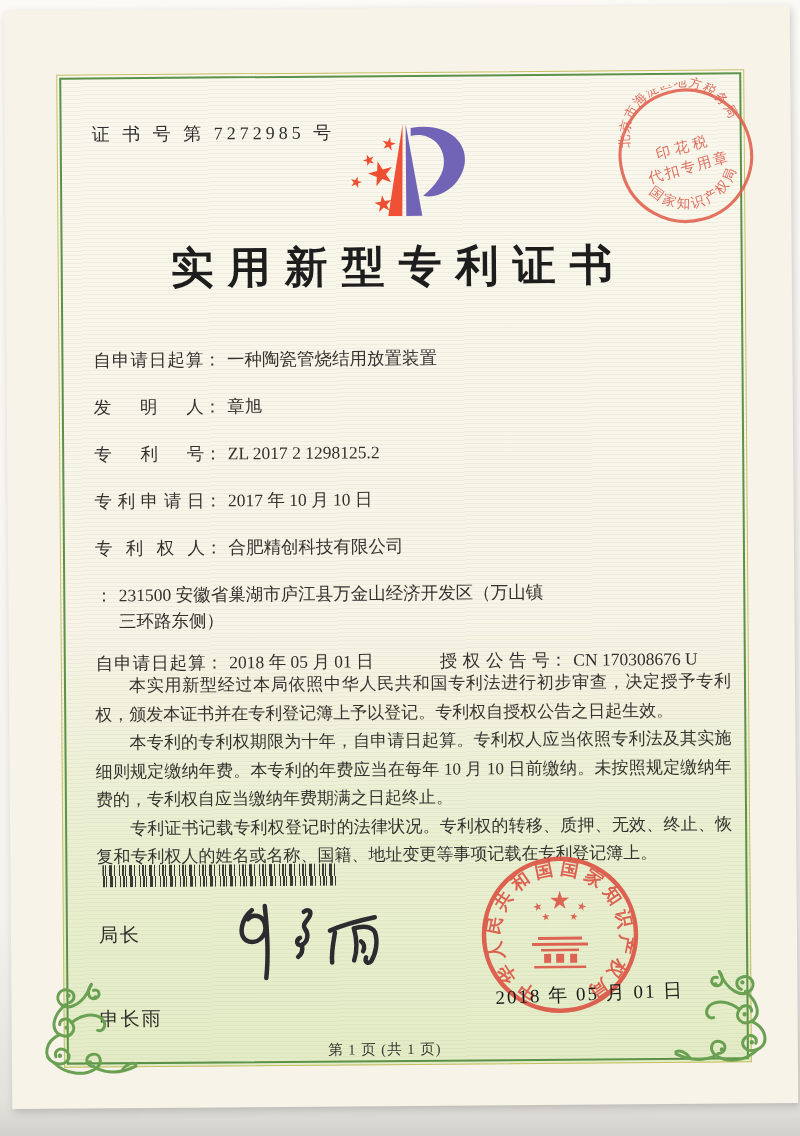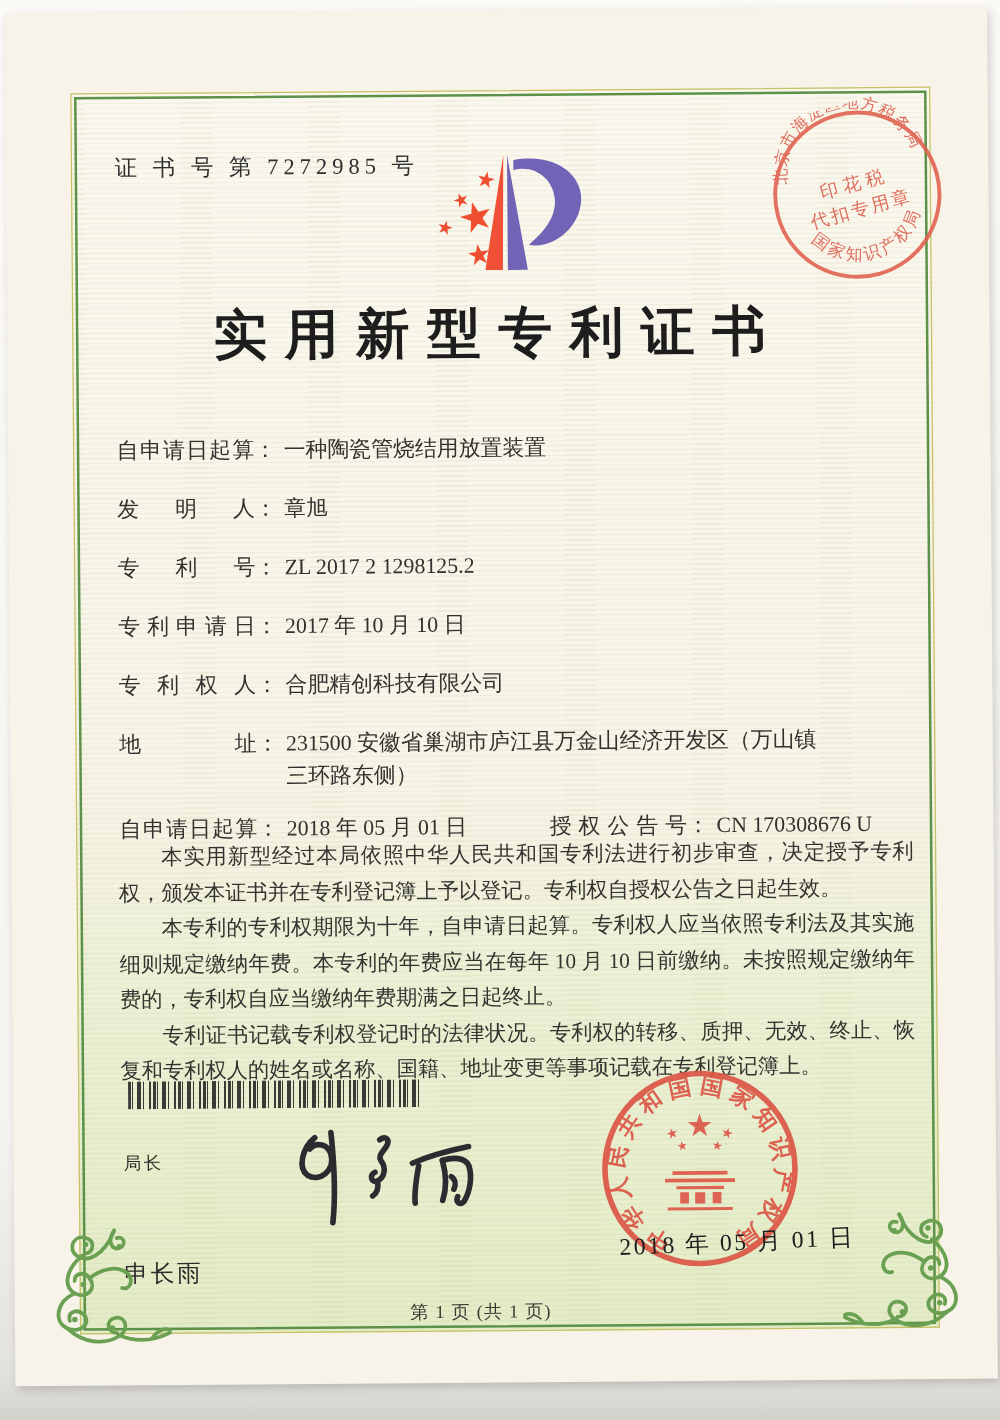--- a/index.html
+++ b/index.html
@@ -55,21 +55,21 @@
   .paras p { text-indent:2em; }
 
   .barcode { position:absolute; left:92px; top:855px; width:234px; height:22px; opacity:.85;
     background:repeating-linear-gradient(90deg,
       #1b1b1b 0 2px, transparent 2px 3px,
       #1b1b1b 3px 4px, transparent 4px 7px,
       #1b1b1b 7px 10px, transparent 10px 12px,
       #1b1b1b 12px 13px, transparent 13px 17px,
       #1b1b1b 17px 18px, transparent 18px 20px); }
 
-  .signer-title { position:absolute; left:88px; top:912px; font-size:14px; letter-spacing:2px; color:#2e2c29; }
+  .signer-title { position:absolute; left:88px; top:912px; font-size:19px; letter-spacing:2px; color:#2e2c29; }
   .signer-name  { position:absolute; left:88px; top:948px; font-size:19px; letter-spacing:2px; color:#2e2c29;margin-top:48px; }
   .signature { position:absolute; left:207px; top:875px; width:205px; height:112px; }
 
   .seal { position:absolute; left:463px; top:842px; width:172px; height:172px; opacity:0.93; }
   .seal-date { position:absolute; left:484px; top:975px; width:160px; font-size:19px;
                letter-spacing:2px; color:#1c1c1c; transform:rotate(-2deg); white-space:nowrap; }
 
   .footer { position:absolute; left:0; right:40px; top:1032px; text-align:center;
             font-size:14.5px; color:#3a3833; letter-spacing:1px; }
 
@@ -138,21 +138,20 @@
         <span class="f-label">专利申请日</span>
           <span class="f-colon">：</span>
         <span class="f-value">2017 年 10 月 10 日</span>
       </div>
       <div class="f-row">
         <span class="f-label">专利权人</span>
           <span class="f-colon">：</span>
         <span class="f-value">合肥精创科技有限公司</span>
       </div>
       <div class="f-row addr">
-        <span class="f-label">地址</span>
           <span class="f-colon">：</span>
         <span class="f-value">
           <div>231500 安徽省巢湖市庐江县万金山经济开发区（万山镇</div>
           <div>三环路东侧）</div>
         </span>
       </div>
       <div class="grant-row">
         <span class="grant-pair">
           <span class="f-label">自申请日起算</span>
             <span class="f-colon">：</span>

